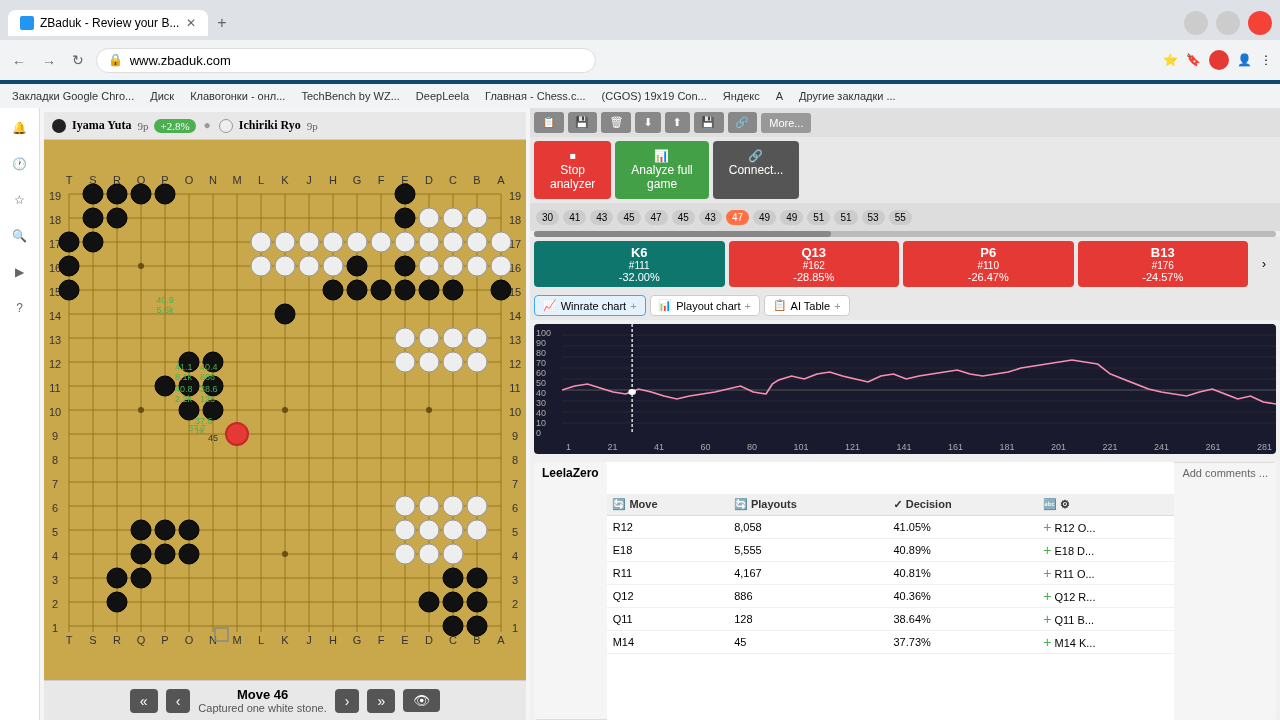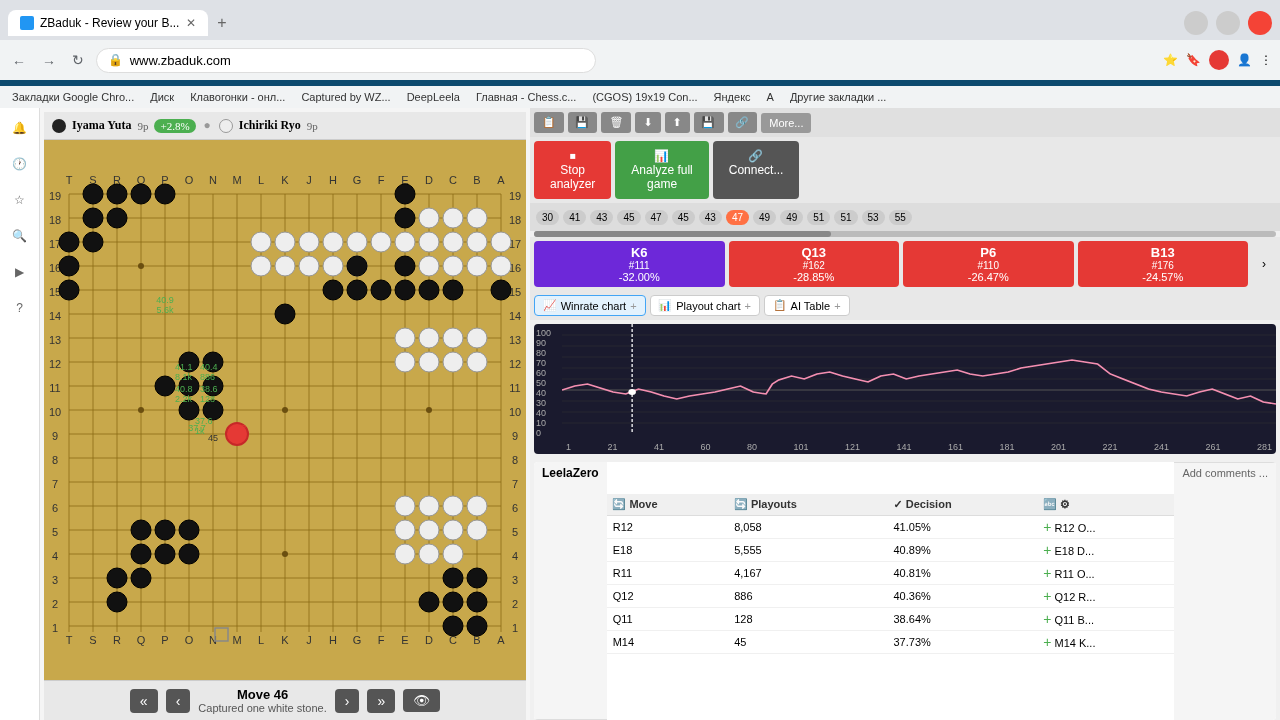--- a/index.html
+++ b/index.html
@@ -9,21 +9,21 @@
     .browser-chrome { background: #dee1e6; width: 100%; }
     .tab-bar { display: flex; align-items: center; padding: 6px 8px 0; background: #dee1e6; height: 40px; }
     .tab { display: flex; align-items: center; background: white; border-radius: 8px 8px 0 0; padding: 6px 12px; font-size: 12px; gap: 6px; min-width: 200px; }
     .tab-favicon { width: 16px; height: 16px; background: #4285f4; border-radius: 50%; }
     .tab-close { margin-left: auto; cursor: pointer; color: #666; }
     .tab-new { width: 28px; height: 28px; display: flex; align-items: center; justify-content: center; border-radius: 50%; cursor: pointer; font-size: 16px; color: #666; }
     .nav-bar { display: flex; align-items: center; padding: 4px 8px; background: #f1f3f4; height: 40px; gap: 8px; }
     .nav-btn { background: none; border: none; cursor: pointer; color: #5f6368; font-size: 14px; padding: 4px; }
     .address-bar { flex: 1; background: white; border: 1px solid #ddd; border-radius: 20px; padding: 4px 12px; font-size: 13px; display: flex; align-items: center; gap: 6px; max-width: 500px; }
     .address-lock { color: #5f6368; font-size: 12px; }
-    .bookmarks-bar { display: flex; align-items: center; padding: 2px 8px; background: #f1f3f4; height: 28px; gap: 8px; overflow: hidden; font-size: 11px; color: #333; border-top: 6px solid #0c4a6e; }
+    .bookmarks-bar { display: flex; align-items: center; padding: 2px 8px; background: #f1f3f4; height: 28px; gap: 8px; overflow: hidden; font-size: 11px; color: #333; border-top: 4px solid #0c4a6e; }
     .bookmark-item { white-space: nowrap; cursor: pointer; color: #333; padding: 2px 4px; }
 
     
     .app-layout { display: flex; height: calc(720px - 104px); background: #f5f5f5; }
 
     
     .left-sidebar { width: 40px; background: white; display: flex; flex-direction: column; align-items: center; padding: 8px 0; gap: 12px; border-right: 1px solid #ddd; }
     .sidebar-icon { width: 24px; height: 24px; display: flex; align-items: center; justify-content: center; color: #666; cursor: pointer; }
 
     
@@ -140,21 +140,21 @@
       <div style="width:20px;height:20px;background:#e53935;border-radius:50%;display:flex;align-items:center;justify-content:center;"></div>
       <span style="cursor:pointer;">👤</span>
       <span style="cursor:pointer;">⋮</span>
     </div>
   </div>
 
   <div class="bookmarks-bar">
     <span class="bookmark-item">Закладки Google Chro...</span>
     <span class="bookmark-item">Диск</span>
     <span class="bookmark-item">Клавогонки - онл...</span>
-    <span class="bookmark-item">Captured by WZ...</span>
+    <span class="bookmark-item">TechBench by WZ...</span>
     <span class="bookmark-item">DeepLeela</span>
     <span class="bookmark-item">Главная - Chess.c...</span>
     <span class="bookmark-item">(CGOS) 19x19 Con...</span>
     <span class="bookmark-item">Яндекс</span>
     <span class="bookmark-item">А</span>
     <span class="bookmark-item">Другие закладки ...</span>
   </div>
 </div>
 
 <div class="app-layout">
@@ -526,21 +526,21 @@
       <div class="move-chip">51</div>
       <div class="move-chip">53</div>
       <div class="move-chip">55</div>
     </div>
 
     <div style="height:6px; background:#bbb; margin: 0 4px; border-radius:3px;">
       <div style="width:40%; height:100%; background:#888; border-radius:3px;"></div>
     </div>
 
     <div class="quality-bar">
-      <div class="quality-chip" style="background:#6d28d9;padding-left:28px;">
+      <div class="quality-chip" style="background:#0f766e;padding-left:28px;">
         <span class="move-id">K6</span>
         <span class="move-num-sub">#111</span>
         <span class="move-pct">-32.00%</span>
       </div>
       <div class="quality-chip" style="background:#e53935;">
         <span class="move-id">Q13</span>
         <span class="move-num-sub">#162</span>
         <span class="move-pct">-28.85%</span>
       </div>
       <div class="quality-chip" style="background:#e53935;">

